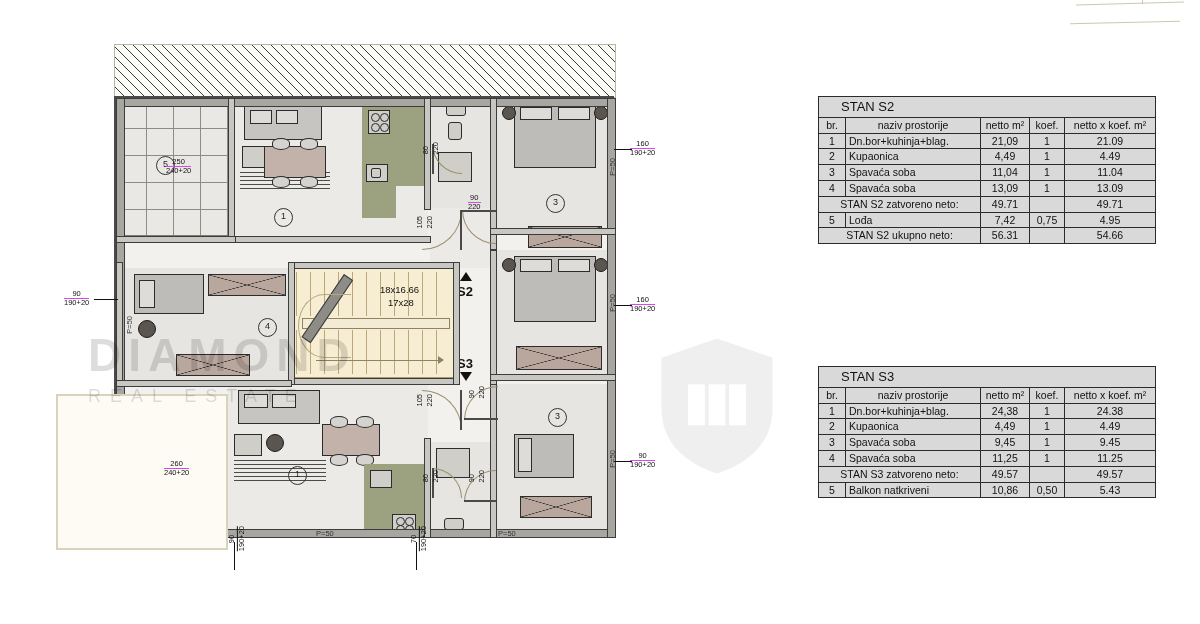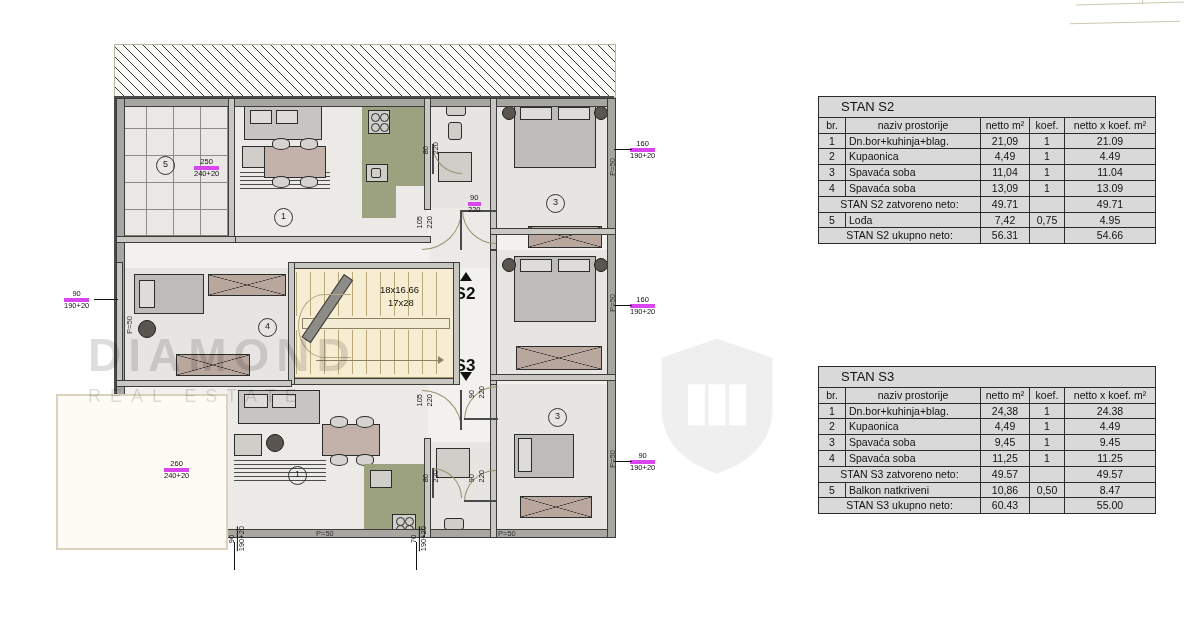--- a/index.html
+++ b/index.html
@@ -82,27 +82,27 @@
 
   
   .badge{
     position:absolute;width:17px;height:17px;border-radius:50%;
     border:1.1px solid #333;background:rgba(255,255,255,.0);
     font-size:9px;line-height:15px;text-align:center;color:#222;
   }
 
   
   .dim{position:absolute;font-size:7.5px;line-height:1.05;text-align:center;color:#111;white-space:nowrap;}
-  .dim .top{border-bottom:4px solid #d946ef;padding:0 1px;}
+  .dim .top{border-bottom:1px solid #d946ef;padding:0 1px;}
   .dim.v{font-size:7.5px;}
   .dimline{position:absolute;background:#111;}
 
   .stair-txt{position:absolute;font-size:9.5px;line-height:1.25;color:#111;white-space:nowrap;}
 
-  .level{position:absolute;font-size:17px;font-weight:bold;color:#111;text-align:center;}
+  .level{position:absolute;font-size:13px;font-weight:bold;color:#111;text-align:center;}
   .tri-up,.tri-dn{position:absolute;width:0;height:0;border-left:6px solid transparent;border-right:6px solid transparent;}
   .tri-up{border-bottom:9px solid #111;}
   .tri-dn{border-top:9px solid #111;}
 
   
   .treads{position:absolute;
     background-image:linear-gradient(to right,#b8a87a 1px,transparent 1px);
     background-size:14px 100%;}
   .treads.h{background-image:linear-gradient(to bottom,#b8a87a 1px,transparent 1px);background-size:100% 13px;}
   .railing{position:absolute;background:#f3ebd4;border:1px solid #8d8264;}
@@ -346,21 +346,21 @@
       </div>
       <div class="dim v" style="left:352px;top:288px;">
         <span class="vert">90</span>
         <span class="vert">220</span>
       </div>
       <div class="dim v" style="left:352px;top:372px;">
         <span class="vert">90</span>
         <span class="vert">220</span>
       </div>
 
-      <div class="dim" style="left:78px;top:60px;">
+      <div class="dim" style="left:50px;top:60px;">
         <div class="top">250</div>
         <div>240+20</div>
       </div>
       <div class="dim" style="left:48px;top:362px;">
         <div class="top">260</div>
         <div>240+20</div>
       </div>
 
       <div class="tiny vert" style="position:absolute;left:10px;top:218px;color:#333;">P=50</div>
       <div class="tiny vert" style="position:absolute;left:493px;top:60px;color:#333;">P=50</div>
@@ -530,25 +530,19 @@
           <td class="sumlabel" colspan="2">STAN S3 zatvoreno neto:</td>
           <td class="c-net">49.57</td>
           <td class="c-koef"></td>
           <td class="c-tot">49.57</td>
         </tr>
         <tr>
           <td class="c-br">5</td>
           <td class="c-name">Balkon natkriveni</td>
           <td class="c-net">10,86</td>
           <td class="c-koef">0,50</td>
-          <td class="c-tot">8.47</td>
-        </tr>
-        <tr class="sum">
-          <td class="sumlabel" colspan="2">STAN S3 ukupno neto:</td>
-          <td class="c-net">60.43</td>
-          <td class="c-koef"></td>
-          <td class="c-tot">55.00</td>
+          <td class="c-tot">5.43</td>
         </tr>
       </tbody>
     </table>
   </div>
 
 </div>
 
 </body></html>

